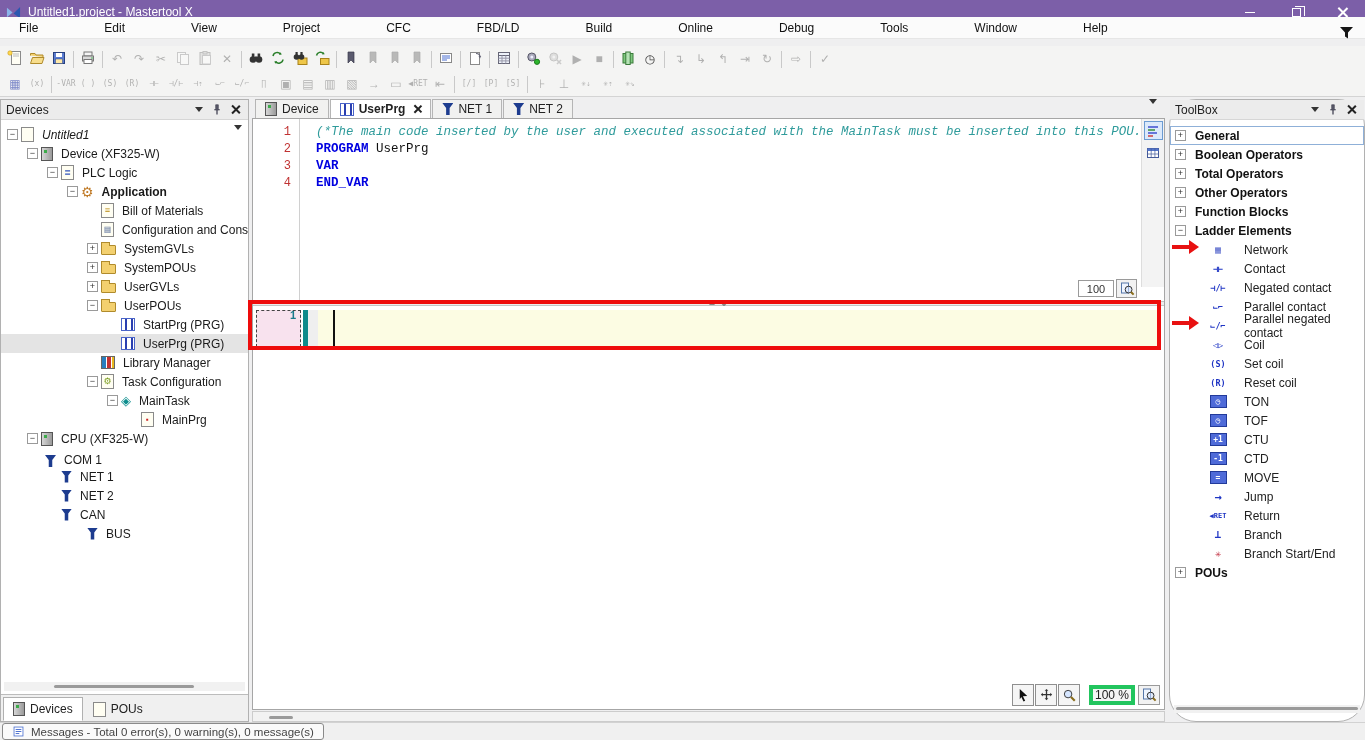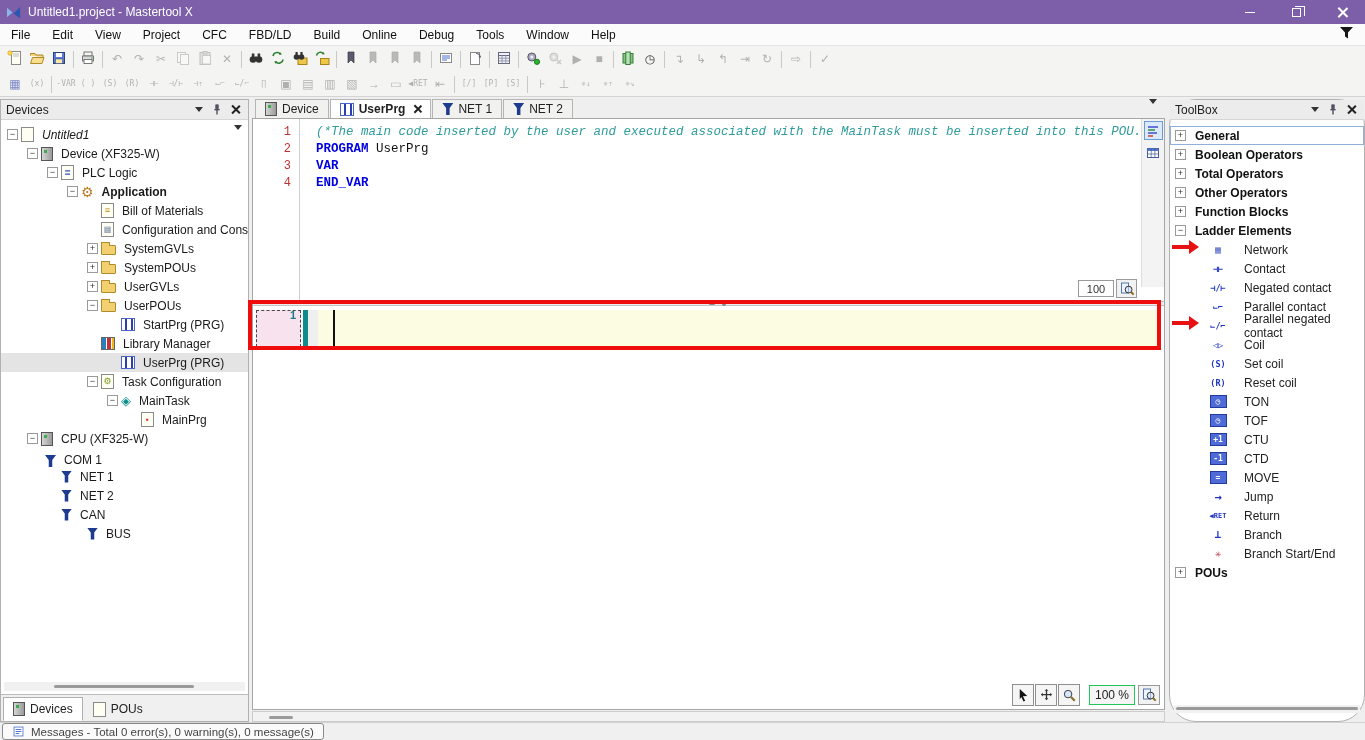--- a/index.html
+++ b/index.html
@@ -15,22 +15,22 @@
   .winbtns{margin-left:auto;display:flex;height:100%;}
   .winbtn{width:46px;height:100%;display:flex;align-items:center;justify-content:center;}
   .ic-min{width:10px;height:1px;background:#fff;}
   .ic-restore{width:9px;height:9px;border:1px solid #fff;position:relative;}
   .ic-restore:before{content:"";position:absolute;top:-3px;left:2px;width:9px;height:9px;border:1px solid #fff;border-bottom:none;border-left:none;}
   .ic-close{position:relative;width:11px;height:11px;}
   .ic-close:before,.ic-close:after{content:"";position:absolute;left:5px;top:-1px;width:1.5px;height:13px;background:#fff;}
   .ic-close:before{transform:rotate(45deg);} .ic-close:after{transform:rotate(-45deg);}
 
   
-  .menubar{position:absolute;top:24px;left:0;right:0;height:22px;background:#fbfbfb;
-           border-bottom:1px solid #e6e6e6;display:flex;align-items:center;padding-left:0;}
+  .menubar{position:absolute;top:17px;left:0;right:0;height:22px;background:#fbfbfb;
+           border-bottom:1px solid #e6e6e6;display:flex;align-items:center;padding-left:8px;gap:44px;}
   .menu-item{padding:0 11px;height:100%;display:flex;align-items:center;color:#111;}
   .funnel{position:absolute;right:10px;top:25px;}
 
   
   .toolbar{position:absolute;left:0;right:0;display:flex;align-items:center;padding-left:4px;background:#f4f4f3;}
   #tb1{top:46px;height:26px;}
   #tb2{top:72px;height:25px;border-bottom:1px solid #d4d4d4;}
   .tbtn{min-width:22px;height:22px;display:flex;align-items:center;justify-content:center;color:#444;}
   .tbtn.off{opacity:.38;filter:grayscale(1);}
   .tbtn .glyph{font-size:12px;line-height:1;}
@@ -124,21 +124,21 @@
   .net-label{position:absolute;left:3px;top:4px;width:45px;height:37px;background:#f8e2ee;border:1px dashed #444;}
   .net-num{position:absolute;left:37px;top:3px;color:#1b7a8c;font:bold 11px "Liberation Sans",sans-serif;}
   .net-bar{position:absolute;left:50px;top:4px;width:5px;height:37px;background:#0e8b8b;}
   .net-gap{position:absolute;left:55px;top:4px;width:10px;height:37px;background:#efefef;}
   .net-area{position:absolute;left:65px;right:6px;top:4px;height:37px;background:#fcfce3;}
   .net-rail{position:absolute;left:80px;top:4px;width:2px;height:37px;background:#111;}
 
   .lad-tools{position:absolute;right:84px;bottom:3px;display:flex;gap:1px;}
   .sqbtn{width:22px;height:22px;border:1px solid #8f8f8f;background:#f5f5f5;display:flex;align-items:center;justify-content:center;}
   .lad-zoom{position:absolute;right:4px;bottom:4px;display:flex;align-items:center;gap:3px;}
-  .lad-zoom .zval{width:46px;height:20px;border:1px solid #22c55e;background:#f5f5f5;
+  .lad-zoom .zval{width:46px;height:20px;border:4px solid #22c55e;background:#f5f5f5;
                   display:flex;align-items:center;justify-content:center;color:#222;}
   .center-hscroll{position:absolute;left:0;right:0;bottom:0;height:11px;background:#f2f2f2;border:1px solid #cccccc;}
   .center-hscroll .thumb{position:absolute;left:16px;top:4px;width:24px;height:3px;background:#9a9a9a;border-radius:2px;}
 
   
   .tbx-tree{position:absolute;top:21px;left:0;right:0;bottom:24px;overflow:visible;padding-top:5px;}
   .tbx-group{height:19px;display:flex;align-items:center;padding-left:5px;}
   .tbx-group .glabel{margin-left:6px;font-weight:bold;color:#111;}
   .tbx-group.focused{outline:1px solid #8fb0d8;outline-offset:-1px;}
   .tbx-item{height:19px;display:flex;align-items:center;padding-left:36px;color:#222;}
@@ -559,29 +559,29 @@
         <div class="trow" style="padding-left: 86px;">
           <span class="exp">−</span>
           <span class="ti i-folder"></span>
           <span class="tlabel">UserPOUs</span>
         </div>
         <div class="trow" style="padding-left: 106px;">
           <span class="exp-sp"></span>
           <span class="ti i-pou"></span>
           <span class="tlabel">StartPrg (PRG)</span>
         </div>
+        <div class="trow sel" style="padding-left: 106px;">
+          <span class="exp-sp"></span>
+          <span class="ti i-pou"></span>
+          <span class="tlabel">UserPrg (PRG)</span>
+        </div>
         <div class="trow" style="padding-left: 86px;">
           <span class="exp-sp"></span>
           <span class="ti i-books"></span>
           <span class="tlabel">Library Manager</span>
-        </div>
-        <div class="trow sel" style="padding-left: 106px;">
-          <span class="exp-sp"></span>
-          <span class="ti i-pou"></span>
-          <span class="tlabel">UserPrg (PRG)</span>
         </div>
         <div class="trow" style="padding-left: 86px;">
           <span class="exp">−</span>
           <span class="ti i-page" style="color: rgb(122, 156, 32); font-size: 9px; line-height: 1;">⚙</span>
           <span class="tlabel">Task Configuration</span>
         </div>
         <div class="trow" style="padding-left: 106px;">
           <span class="exp">−</span>
           <span class="ti " style="color: rgb(13, 142, 142); font-size: 13px; line-height: 1;">◈</span>
           <span class="tlabel">MainTask</span>

